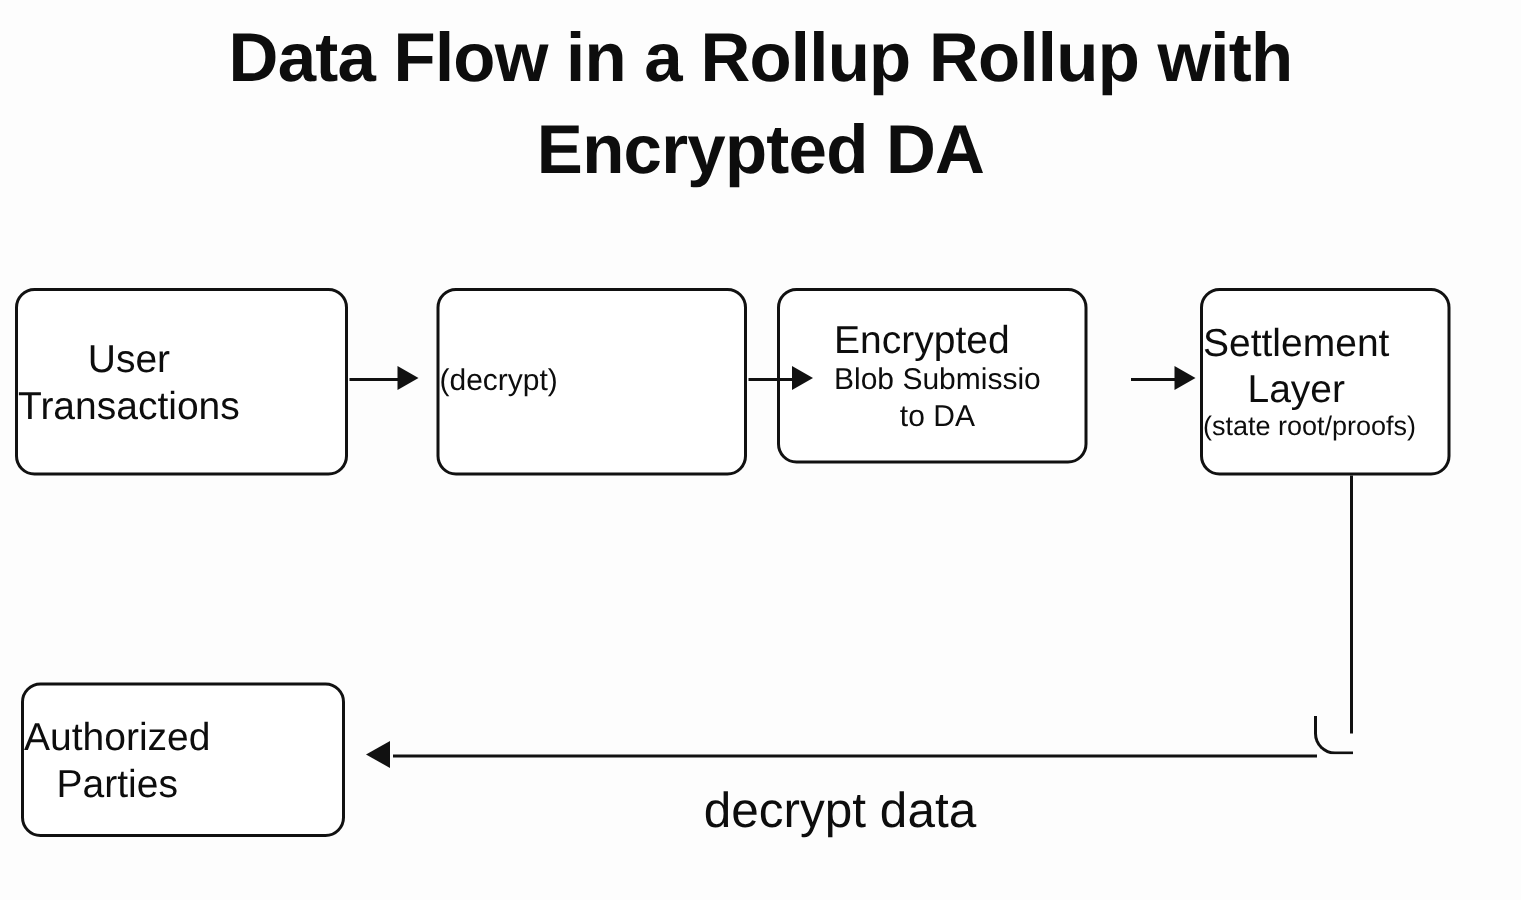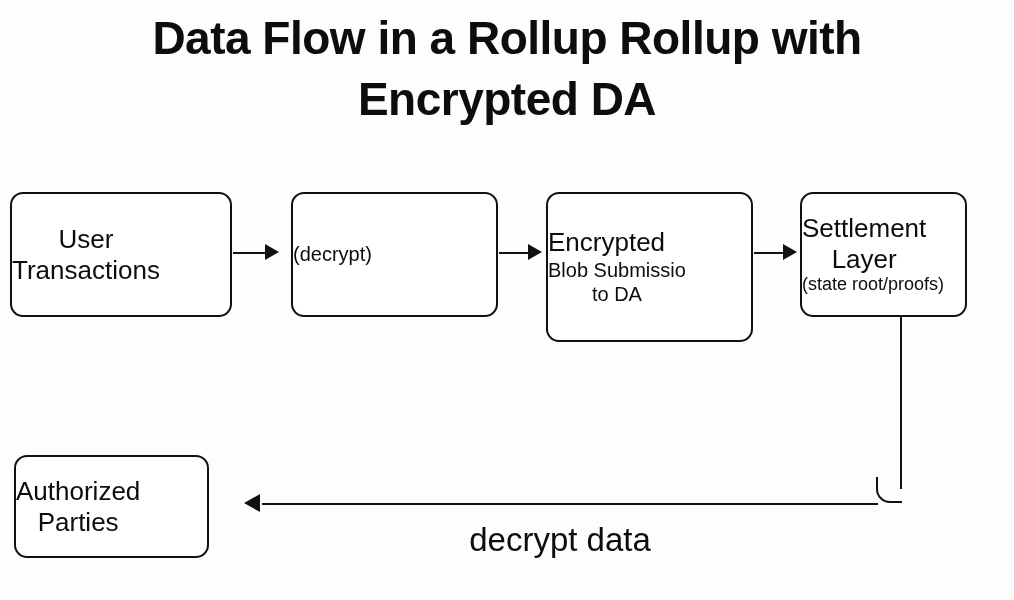--- a/index.html
+++ b/index.html
@@ -60,23 +60,23 @@
     text-align: center;
     white-space: pre;
     color: #0d0d0d;
   }
   .node .secondary.tight {
     font-size: 18px;
   }
 
   #node-user        { left: 10px;  top: 192px; width: 222px; height: 125px; }
   #node-sequencer   { left: 291px; top: 192px; width: 207px; height: 125px; }
-  #node-blob        { left: 546px; top: 192px; width: 207px; height: 150px; }
+  #node-blob        { left: 518px; top: 192px; width: 207px; height: 117px; padding-left: 36px; }
   #node-settlement  { left: 800px; top: 192px; width: 167px; height: 125px; }
-  #node-authorized  { left: 14px;  top: 455px; width: 195px; height: 103px; }
+  #node-authorized  { left: 14px;  top: 455px; width: 216px; height: 103px; }
 
   
   .hline {
     position: absolute;
     height: 0;
     border-top: 2px solid #111111;
   }
   .vline {
     position: absolute;
     width: 0;

